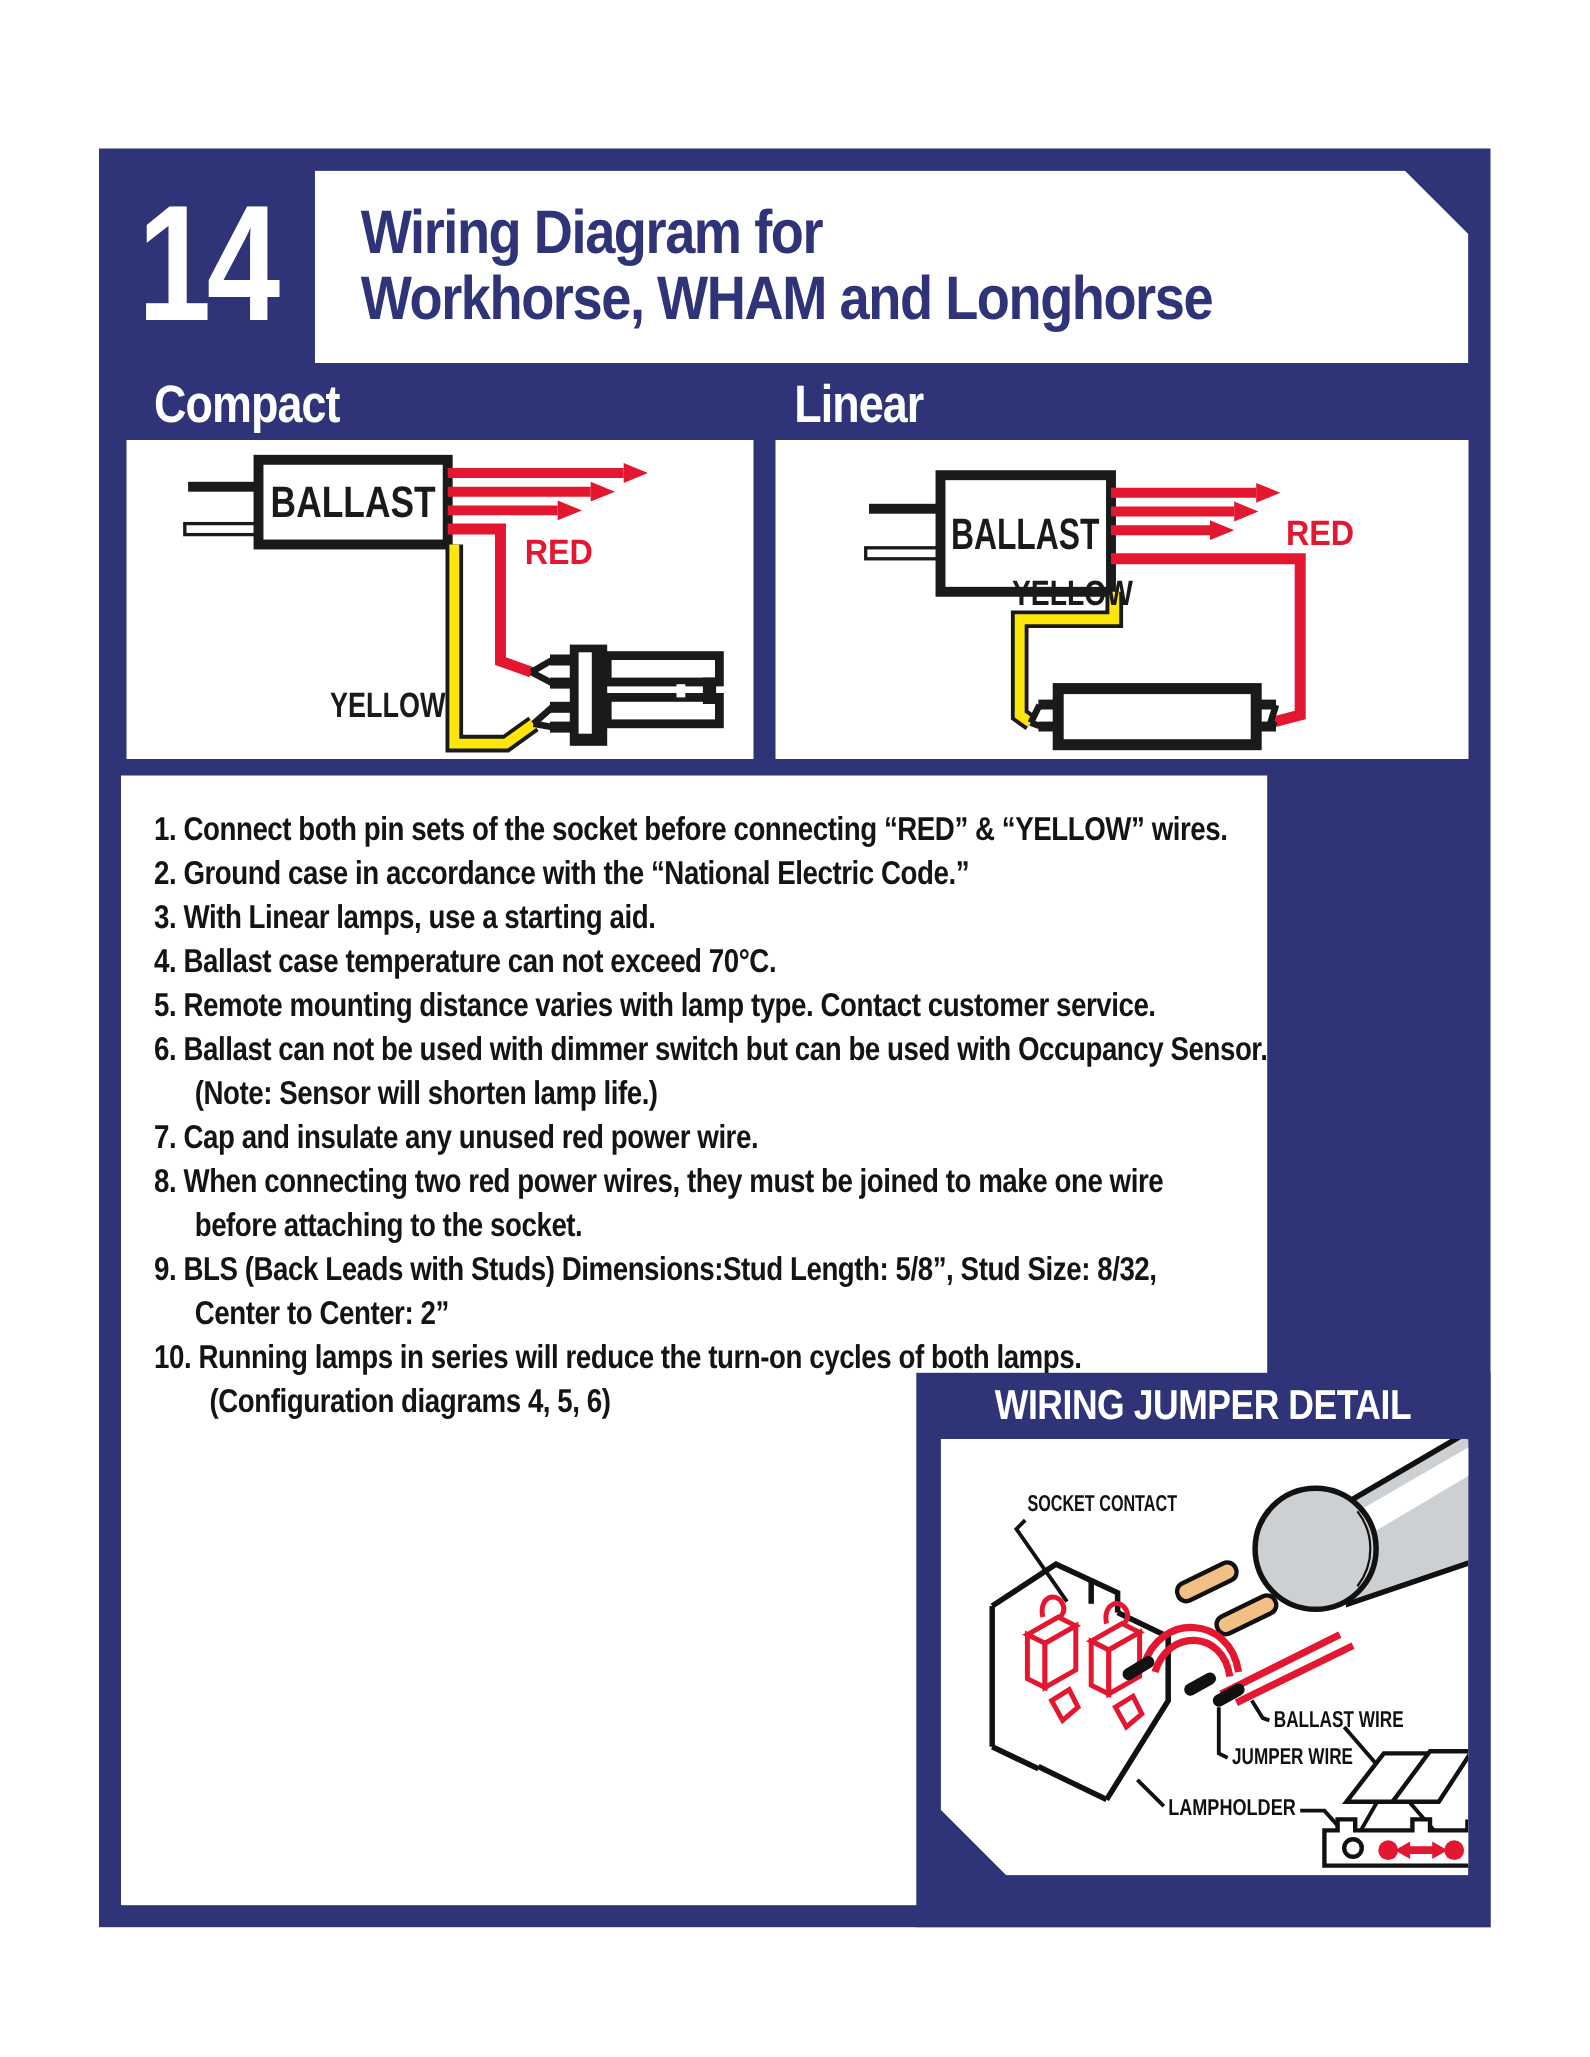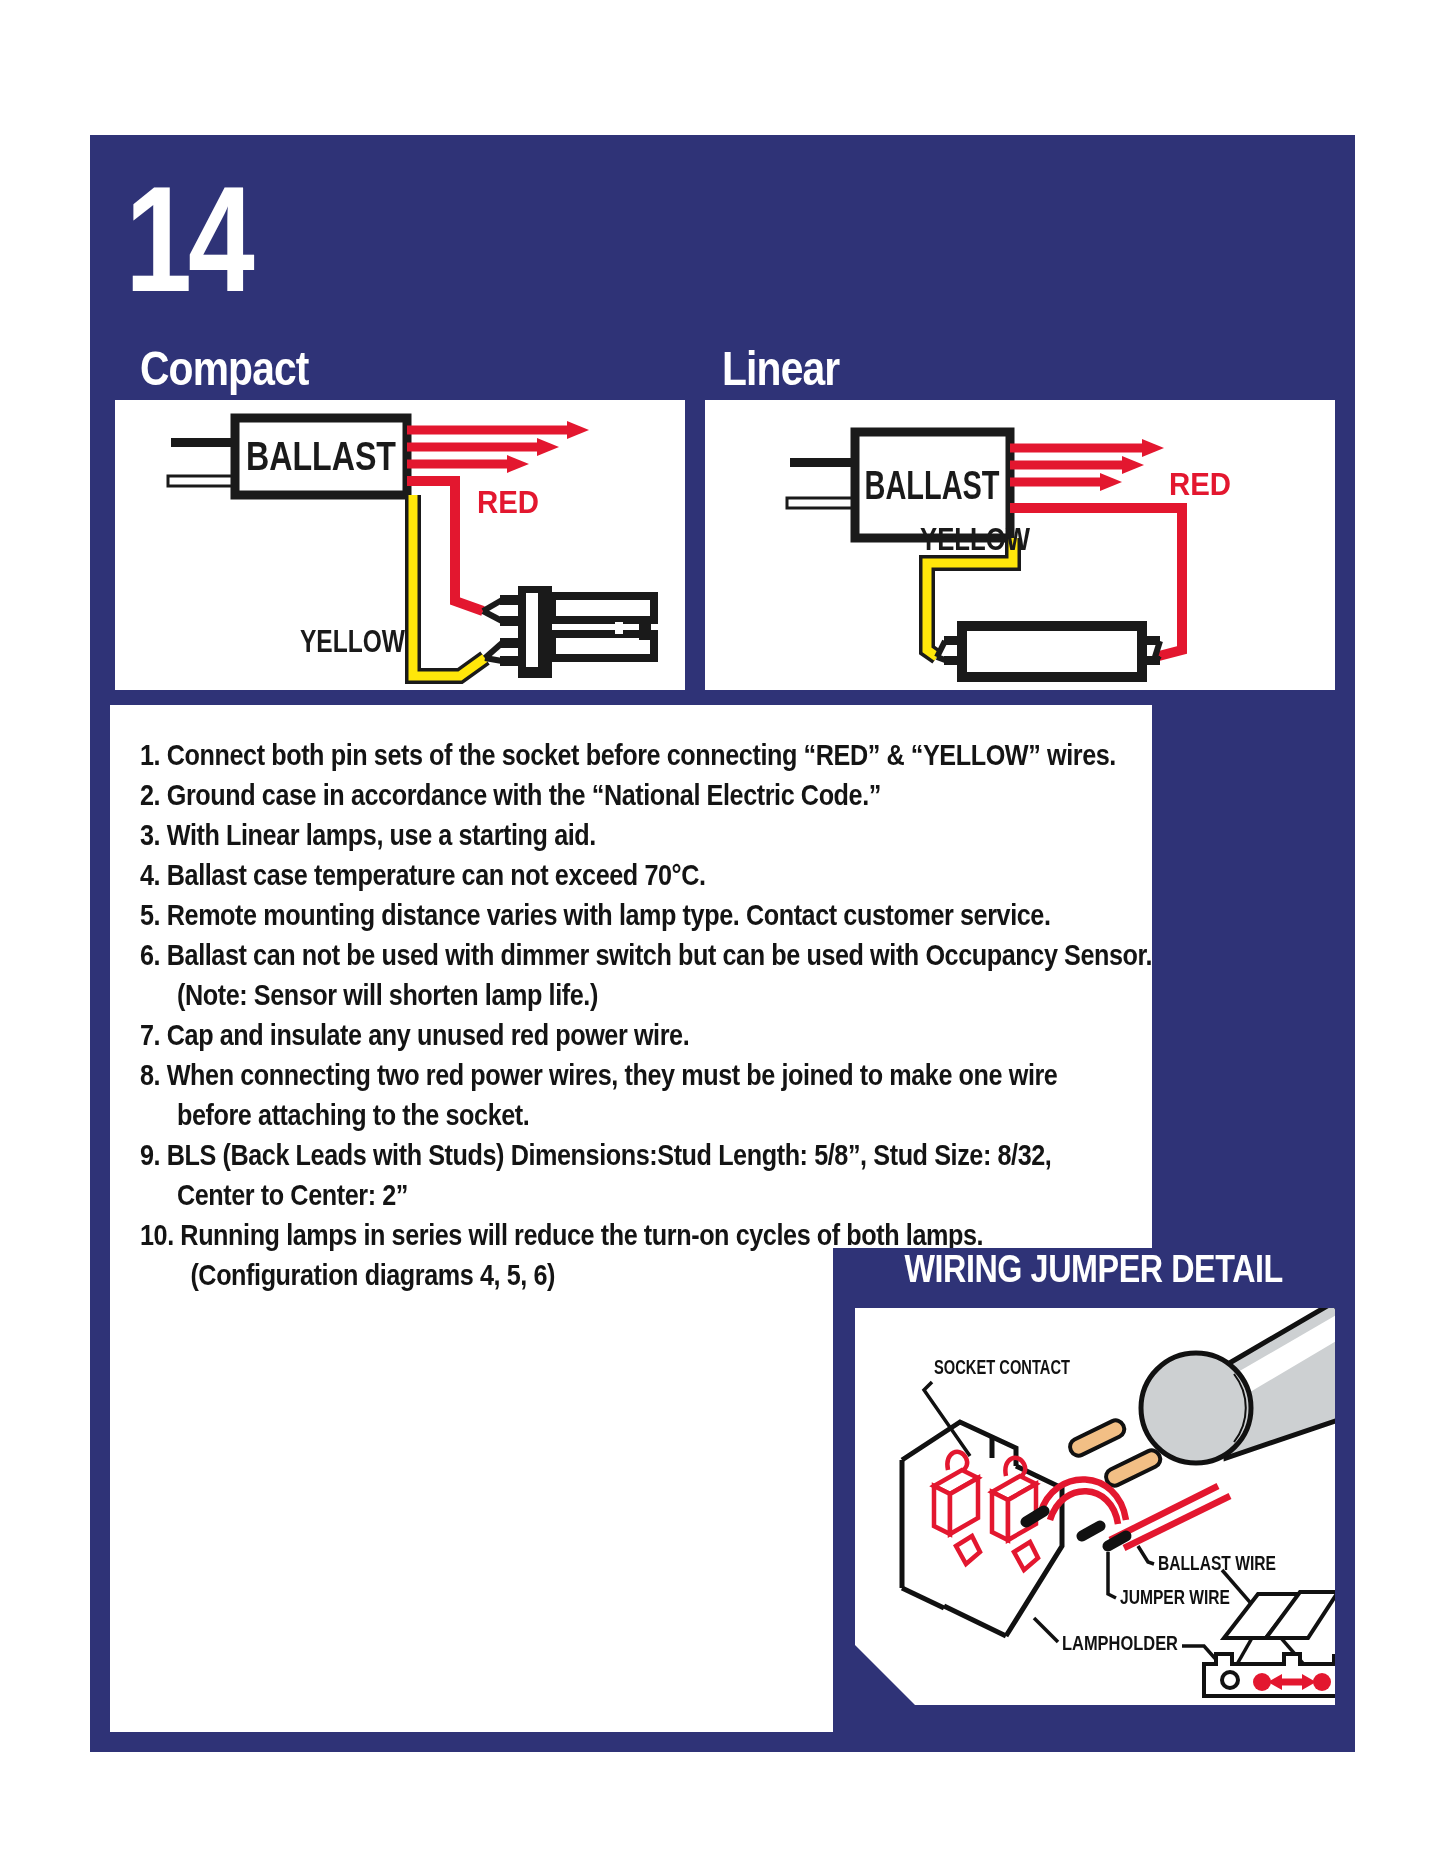--- a/index.html
+++ b/index.html
@@ -34,36 +34,42 @@
   .content{position:absolute;left:20px;top:570px;width:1042px;height:1027px;background:#ffffff;}
   .list{position:absolute;left:30px;top:30px;color:#141414;font-weight:bold;
         font-size:30px;letter-spacing:-0.5px;}
   .line{height:40px;line-height:40px;white-space:nowrap;
         transform:scaleX(0.84);transform-origin:left top;}
   .cont{padding-left:44px;}
   .cont10{padding-left:60px;}
 
   
   .jumper-box{position:absolute;left:743px;top:1113px;right:0;bottom:0;background:#2f3377;}
-  .jd-title{position:absolute;left:0;top:0;right:0;height:60px;display:flex;align-items:flex-start;
+  .jd-title{position:absolute;left:0;top:0;right:0;height:60px;display:flex;align-items:center;
             justify-content:center;color:#ffffff;font-weight:bold;font-size:38px;
             letter-spacing:-0.5px;}
   .jd-title span{transform:scaleX(0.85);white-space:nowrap;}
   .jd-inner{position:absolute;left:22px;top:60px;right:20px;bottom:47px;background:#ffffff;
             clip-path:polygon(0 0,100% 0,100% 100%,60px 100%,0 calc(100% - 60px));padding-left:31px;}
 
   svg text{font-family:"Liberation Sans",sans-serif;font-weight:bold;}
 </style>
 </head>
 <body>
 
 <div id="page">
   <div class="frame">
 
     <div class="page-num">14</div>
+    <div class="title-box">
+      <div class="title-text">
+        <div>Wiring Diagram for</div>
+        <div>Workhorse, WHAM and Longhorse</div>
+      </div>
+    </div>
     <div class="sec-label compact">Compact</div>
     <div class="sec-label linear">Linear</div>
 
     <div class="panel compact">
       <svg width="570" height="290" viewBox="0 0 570 290">
 
         <rect x="56" y="38" width="66" height="9" fill="#1a1a1a"></rect>
         <rect x="53" y="76" width="68" height="10" fill="#ffffff" stroke="#1a1a1a" stroke-width="3"></rect>
 
         <rect x="120" y="18" width="172" height="77" fill="#ffffff" stroke="#1a1a1a" stroke-width="9"></rect>

